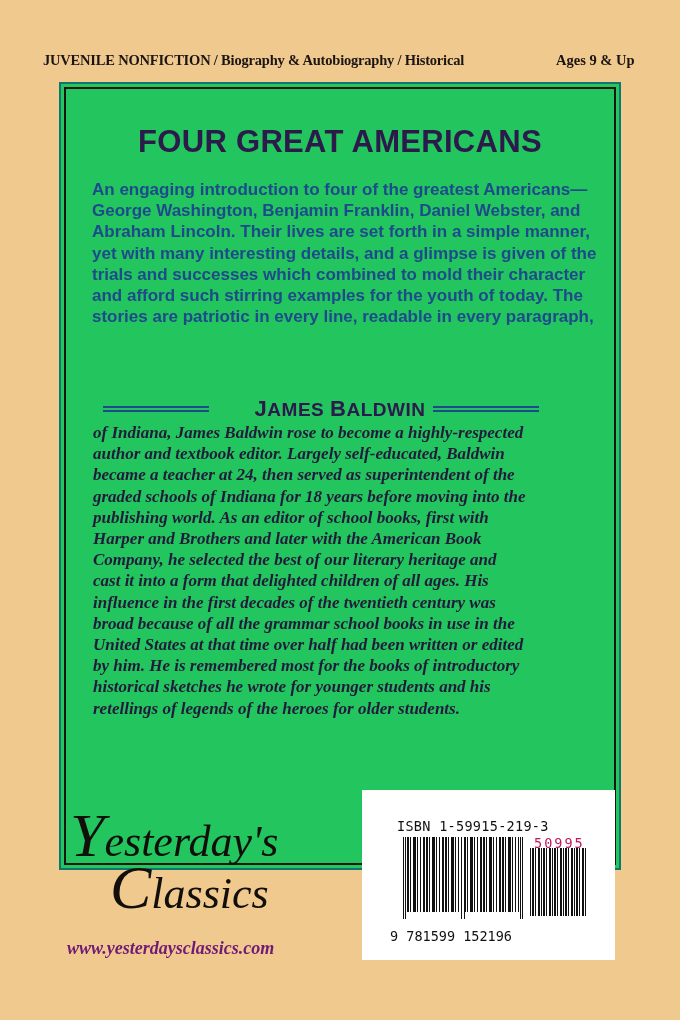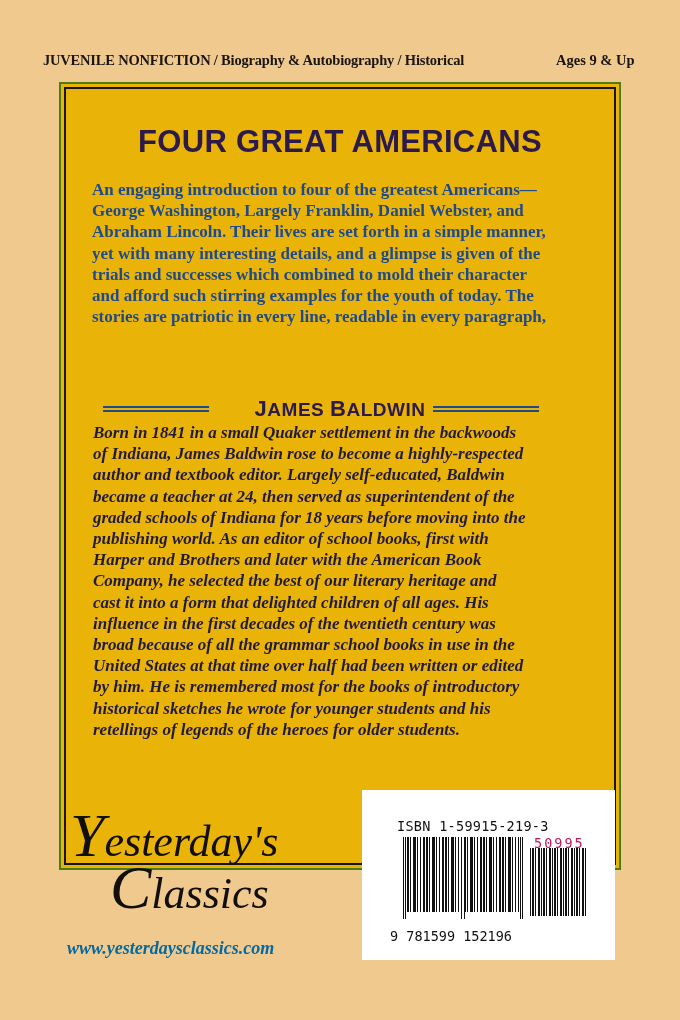--- a/index.html
+++ b/index.html
@@ -13,36 +13,36 @@
       position: absolute; left: 0; top: 52px; width: 680px;
       font-family: "Liberation Serif", serif; font-weight: bold;
       font-size: 14.5px; color: #1a1512;
     }
     .top-banner .cat { position: absolute; left: 43px; top: 0; letter-spacing: -0.2px; }
     .top-banner .ages { position: absolute; left: 556px; top: 0; }
 
     .frame {
       position: absolute; left: 59px; top: 82px; width: 562px; height: 788px;
       box-sizing: border-box;
-      background: #eab308;
-      border: 2px solid #4d7c0f;
+      background: #22c55e;
+      border: 2px solid #0f766e;
     }
     .frame-inner {
       position: absolute; left: 3px; top: 3px; right: 3px; bottom: 3px;
       border: 2px solid #1a1512;
     }
     .title {
       position: absolute; left: 0; right: 0; top: 40px;
       text-align: center;
       font-family: "Liberation Sans", sans-serif; font-weight: bold;
       font-size: 31px; color: #2b1a4a; letter-spacing: 0.3px;
     }
     .blurb {
       position: absolute; left: 31px; width: 510px; top: 95px;
-      font-family: Liberation Serif, serif; font-weight: bold;
+      font-family: Liberation Sans, sans-serif; font-weight: bold;
       font-size: 17px; line-height: 21.2px; color: #1e4a8c;
     }
     .blurb .line { display: block; white-space: nowrap; }
 
     .author-row {
       position: absolute; left: 0; right: 0; top: 312px; height: 26px;
     }
     .rule {
       position: absolute; top: 10px; height: 5px;
       border-top: 2px solid #1e4a8c; border-bottom: 2px solid #1e4a8c;
@@ -67,21 +67,21 @@
     .logo {
       position: absolute; left: 70px; top: 800px;
       font-family: "Liberation Serif", serif; font-style: italic; color: #120e0a;
     }
     .logo .y-word { position: absolute; left: 0; top: 0; font-size: 44px; white-space: nowrap; }
     .logo .c-word { position: absolute; left: 40px; top: 52px; font-size: 44px; white-space: nowrap; }
     .logo .y-word .cap, .logo .c-word .cap { font-size: 62px; }
     .website {
       position: absolute; left: 67px; top: 938px;
       font-family: "Liberation Serif", serif; font-style: italic; font-weight: bold;
-      font-size: 18px; color: #0369a1; text-align: center;
+      font-size: 18px; color: #701a75; text-align: center;
     }
 
     .barcode-box {
       position: absolute; left: 362px; top: 790px; width: 253px; height: 170px;
       background: #ffffff;
     }
     .isbn-label {
       position: absolute; left: 35px; top: 28px;
       font-family: "DejaVu Sans Mono", monospace; font-size: 13.5px; color: #111;
       letter-spacing: 0.3px;
@@ -129,36 +129,35 @@
   <span class="ages">Ages 9 &amp; Up</span>
 </div>
 
 <div class="frame">
   <div class="frame-inner"></div>
 
   <div class="title">FOUR GREAT AMERICANS</div>
 
   <div class="blurb">
     <span class="line">An engaging introduction to four of the greatest Americans—</span>
-    <span class="line">George Washington, Largely Franklin, Daniel Webster, and</span>
+    <span class="line">George Washington, Benjamin Franklin, Daniel Webster, and</span>
     <span class="line">Abraham Lincoln. Their lives are set forth in a simple manner,</span>
     <span class="line">yet with many interesting details, and a glimpse is given of the</span>
     <span class="line">trials and successes which combined to mold their character</span>
     <span class="line">and afford such stirring examples for the youth of today. The</span>
     <span class="line">stories are patriotic in every line, readable in every paragraph,</span>
   </div>
 
   <div class="author-row">
     <div class="rule left"></div>
     <div class="author-name"><span class="big">J</span><span>AMES </span><span class="big">B</span><span>ALDWIN</span></div>
     <div class="rule right"></div>
   </div>
 
   <div class="bio">
-    <span class="line">Born in 1841 in a small Quaker settlement in the backwoods</span>
     <span class="line">of Indiana, James Baldwin rose to become a  highly-respected</span>
     <span class="line">author and textbook editor.  Largely self-educated, Baldwin</span>
     <span class="line">became a teacher at 24, then served as superintendent of the</span>
     <span class="line">graded schools of Indiana for 18 years before moving into the</span>
     <span class="line">publishing world.  As an editor of school books, first with</span>
     <span class="line">Harper and Brothers and later with  the American Book</span>
     <span class="line">Company, he  selected the best of our literary heritage and</span>
     <span class="line">cast it into a form that delighted children of all ages.  His</span>
     <span class="line">influence in the first decades of the twentieth century was</span>
     <span class="line">broad because of all the grammar school books in use in the</span>

